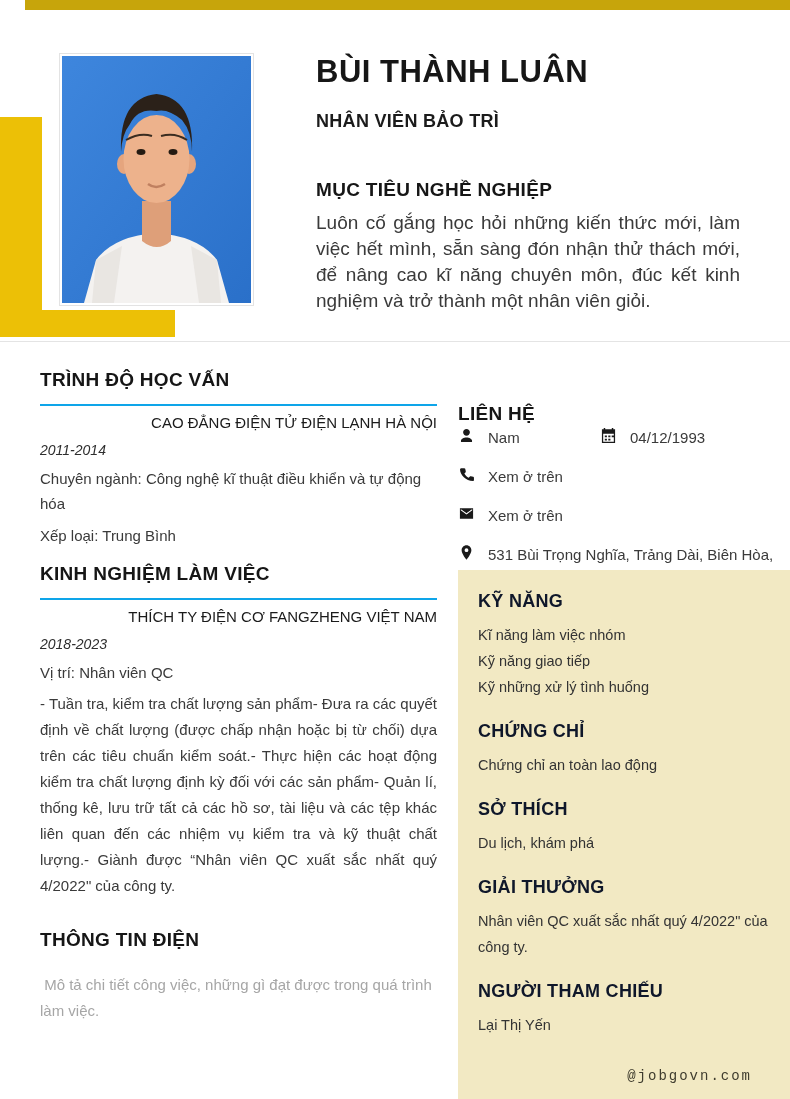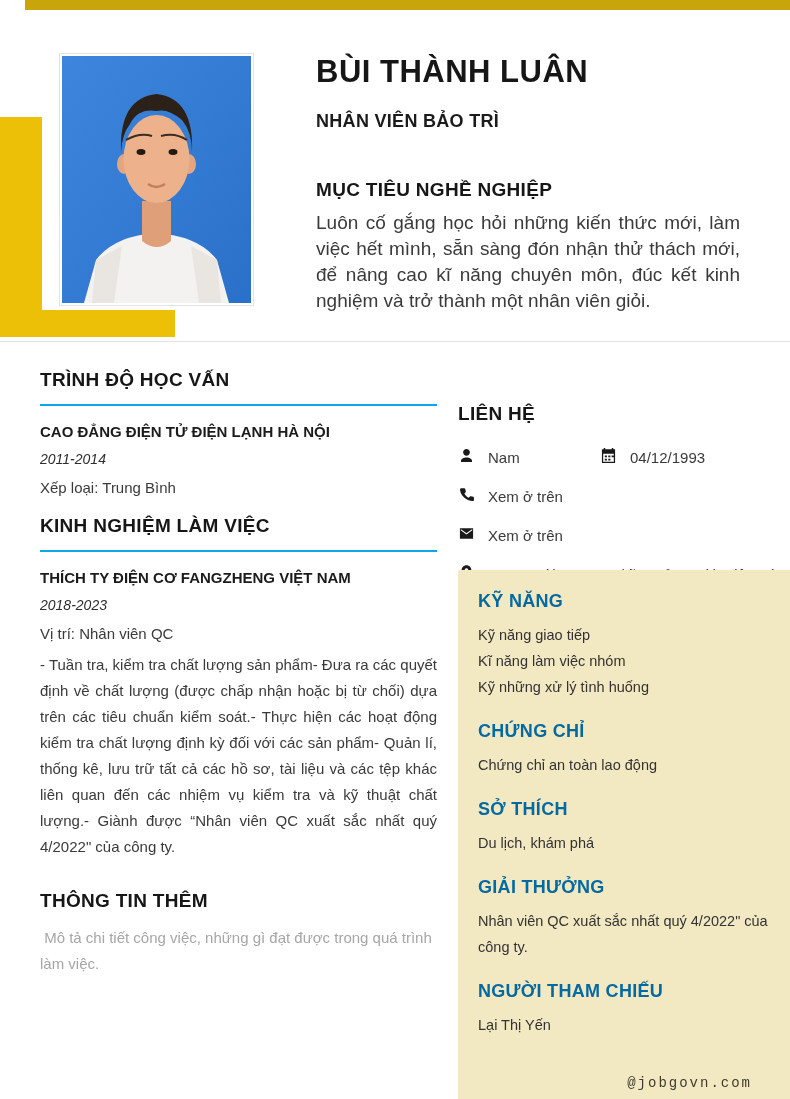--- a/index.html
+++ b/index.html
@@ -21,44 +21,44 @@
   .header-text { position:absolute; left:316px; top:54px; width:424px; }
   .name { font-size:31px; line-height:36px; font-weight:bold; color:#161616; letter-spacing:.5px; }
   .job-title { margin-top:20px; font-size:18px; line-height:22px; font-weight:bold; color:#1b1b1b; letter-spacing:.3px; }
   .objective-heading { margin-top:46px; font-size:19px; line-height:24px; font-weight:bold; color:#161616; letter-spacing:.3px; }
   .objective-text { margin-top:8px; font-size:19px; line-height:26px; color:#3a3a3a; text-align:justify; }
 
   .left-col { position:absolute; left:40px; top:368px; width:397px; }
   .section-h { font-size:19px; line-height:24px; font-weight:bold; color:#161616; letter-spacing:.3px;
                padding-bottom:12px; border-bottom:2px solid #0ea5e9; }
   .section-h.no-line { border-bottom:none; padding-bottom:0;margin-top:29px; }
-  .sub-h { margin-top:16px; font-size:15px; line-height:20px; font-weight:bold; color:#1b1b1b; }
+  .sub-h { margin-top:7px; font-size:15px; line-height:20px; font-weight:normal; color:#1b1b1b;text-align:right; }
   .years { margin-top:8px; font-size:14px; line-height:18px; font-style:italic; color:#2e2e2e; }
   .body-line { margin-top:7px; font-size:15px; line-height:25px; color:#3a3a3a; }
   .desc { margin-top:6px; font-size:15px; line-height:26px; color:#3a3a3a; text-align:justify; }
   .mt-sec { margin-top:14px; }
   .mt-sec2 { margin-top:22px; }
-  .note { margin-top:12px; font-size:15px; line-height:26px; color:#a6a6a6; white-space:pre-wrap; }
+  .note { margin-top:20px; font-size:15px; line-height:26px; color:#a6a6a6; white-space:pre-wrap; }
 
   .right-col { position:absolute; left:458px; top:373px; width:332px; }
-  .contact-rows { margin-top:20px;text-align:right; }
+  .contact-rows { margin-top:0; }
   .c-row { display:flex; align-items:flex-start; margin-top:15px; }
   .c-row:first-child { margin-top:0; }
   .c-pair { display:flex; align-items:flex-start; }
   .c-pair.fixed { width:142px; }
   .c-icon { width:17px; height:17px; flex:0 0 17px; margin-top:1px; }
   .c-icon svg { display:block; width:17px; height:17px; }
   .c-text { margin-left:13px; font-size:15px; line-height:24px; color:#3a3a3a; }
 
   .panel { position:absolute; left:458px; top:570px; width:332px; height:529px;
            background:#F2E9C3; padding:20px 20px 0 20px; }
-  .panel-h { font-size:18px; line-height:22px; font-weight:bold; color:#0369a1; letter-spacing:.3px; margin-bottom:10px; }
+  .panel-h { font-size:18px; line-height:22px; font-weight:bold; color:#0f172a; letter-spacing:.3px; margin-bottom:10px; }
   .panel-h.spaced { margin-top:20px; }
   .panel-item { font-size:14.5px; line-height:26px; color:#333333; }
-  .watermark { position:absolute; right:38px; bottom:8px;
+  .watermark { position:absolute; right:38px; bottom:15px;
                font-family:"Liberation Mono","DejaVu Sans Mono",monospace;
                font-size:14px; letter-spacing:2px; color:#3f3c2e; }
 </style>
 </head>
 <body>
 
 <div class="top-bar"></div>
 <div class="accent-v"></div>
 <div class="accent-h"></div>
 <div class="header-divider"></div>
@@ -92,29 +92,30 @@
   <div class="name">BÙI THÀNH LUÂN</div>
   <div class="job-title">NHÂN VIÊN BẢO TRÌ</div>
   <div class="objective-heading">MỤC TIÊU NGHỀ NGHIỆP</div>
   <div class="objective-text">Luôn cố gắng học hỏi những kiến thức mới, làm việc hết mình, sẵn sàng đón nhận thử thách mới, để nâng cao kĩ năng chuyên môn, đúc kết kinh nghiệm và trở thành một nhân viên giỏi.</div>
 </div>
 
 <div class="left-col">
   <div class="section-h">TRÌNH ĐỘ HỌC VẤN</div>
   <div class="sub-h">CAO ĐẲNG ĐIỆN TỬ ĐIỆN LẠNH HÀ NỘI</div>
   <div class="years">2011-2014</div>
+  <div class="body-line">Chuyên ngành: Công nghệ kĩ thuật điều khiển và tự động hóa</div>
   <div class="body-line">Xếp loại: Trung Bình</div>
 
   <div class="section-h mt-sec">KINH NGHIỆM LÀM VIỆC</div>
   <div class="sub-h">THÍCH TY ĐIỆN CƠ FANGZHENG VIỆT NAM</div>
   <div class="years">2018-2023</div>
   <div class="body-line">Vị trí: Nhân viên QC</div>
   <div class="desc">- Tuần tra, kiểm tra chất lượng sản phẩm- Đưa ra các quyết định về chất lượng (được chấp nhận hoặc bị từ chối) dựa trên các tiêu chuẩn kiểm soát.- Thực hiện các hoạt động kiểm tra chất lượng định kỳ đối với các sản phẩm- Quản lí, thống kê, lưu trữ tất cả các hồ sơ, tài liệu và các tệp khác liên quan đến các nhiệm vụ kiểm tra và kỹ thuật chất lượng.- Giành được “Nhân viên QC xuất sắc nhất quý 4/2022" của công ty.</div>
 
-  <div class="section-h no-line mt-sec2">THÔNG TIN THÊM</div>
+  <div class="section-h no-line mt-sec2">THÔNG TIN ĐIỆN</div>
   <div class="note"> Mô tả chi tiết công việc, những gì đạt được trong quá trình làm việc.</div>
 </div>
 
 <div class="right-col">
   <div class="section-h no-line">LIÊN HỆ</div>
   <div class="contact-rows">
     <div class="c-row">
       <div class="c-pair fixed">
         <span class="c-icon">
           <svg viewBox="0 0 16 16">
@@ -155,22 +156,22 @@
             <path fill="#1a1a1a" d="M8 1.2C5.5 1.2 3.4 3.2 3.4 5.8c0 3.4 4.6 9 4.6 9s4.6-5.6 4.6-9c0-2.6-2.1-4.6-4.6-4.6zm0 6.4a1.8 1.8 0 1 1 0-3.6 1.8 1.8 0 0 1 0 3.6z"></path>
           </svg>
       </span>
       <span class="c-text">531 Bùi Trọng Nghĩa, Trảng Dài, Biên Hòa, Đồng Nai</span>
     </div>
   </div>
 </div>
 
 <div class="panel">
   <div class="panel-h">KỸ NĂNG</div>
+  <div class="panel-item">Kĩ năng làm việc nhóm</div>
   <div class="panel-item">Kỹ năng giao tiếp</div>
-  <div class="panel-item">Kĩ năng làm việc nhóm</div>
   <div class="panel-item">Kỹ những xử lý tình huống</div>
 
   <div class="panel-h spaced">CHỨNG CHỈ</div>
   <div class="panel-item">Chứng chỉ an toàn lao động</div>
 
   <div class="panel-h spaced">SỞ THÍCH</div>
   <div class="panel-item">Du lịch, khám phá</div>
 
   <div class="panel-h spaced">GIẢI THƯỞNG</div>
   <div class="panel-item">Nhân viên QC xuất sắc nhất quý 4/2022" của công ty.</div>

